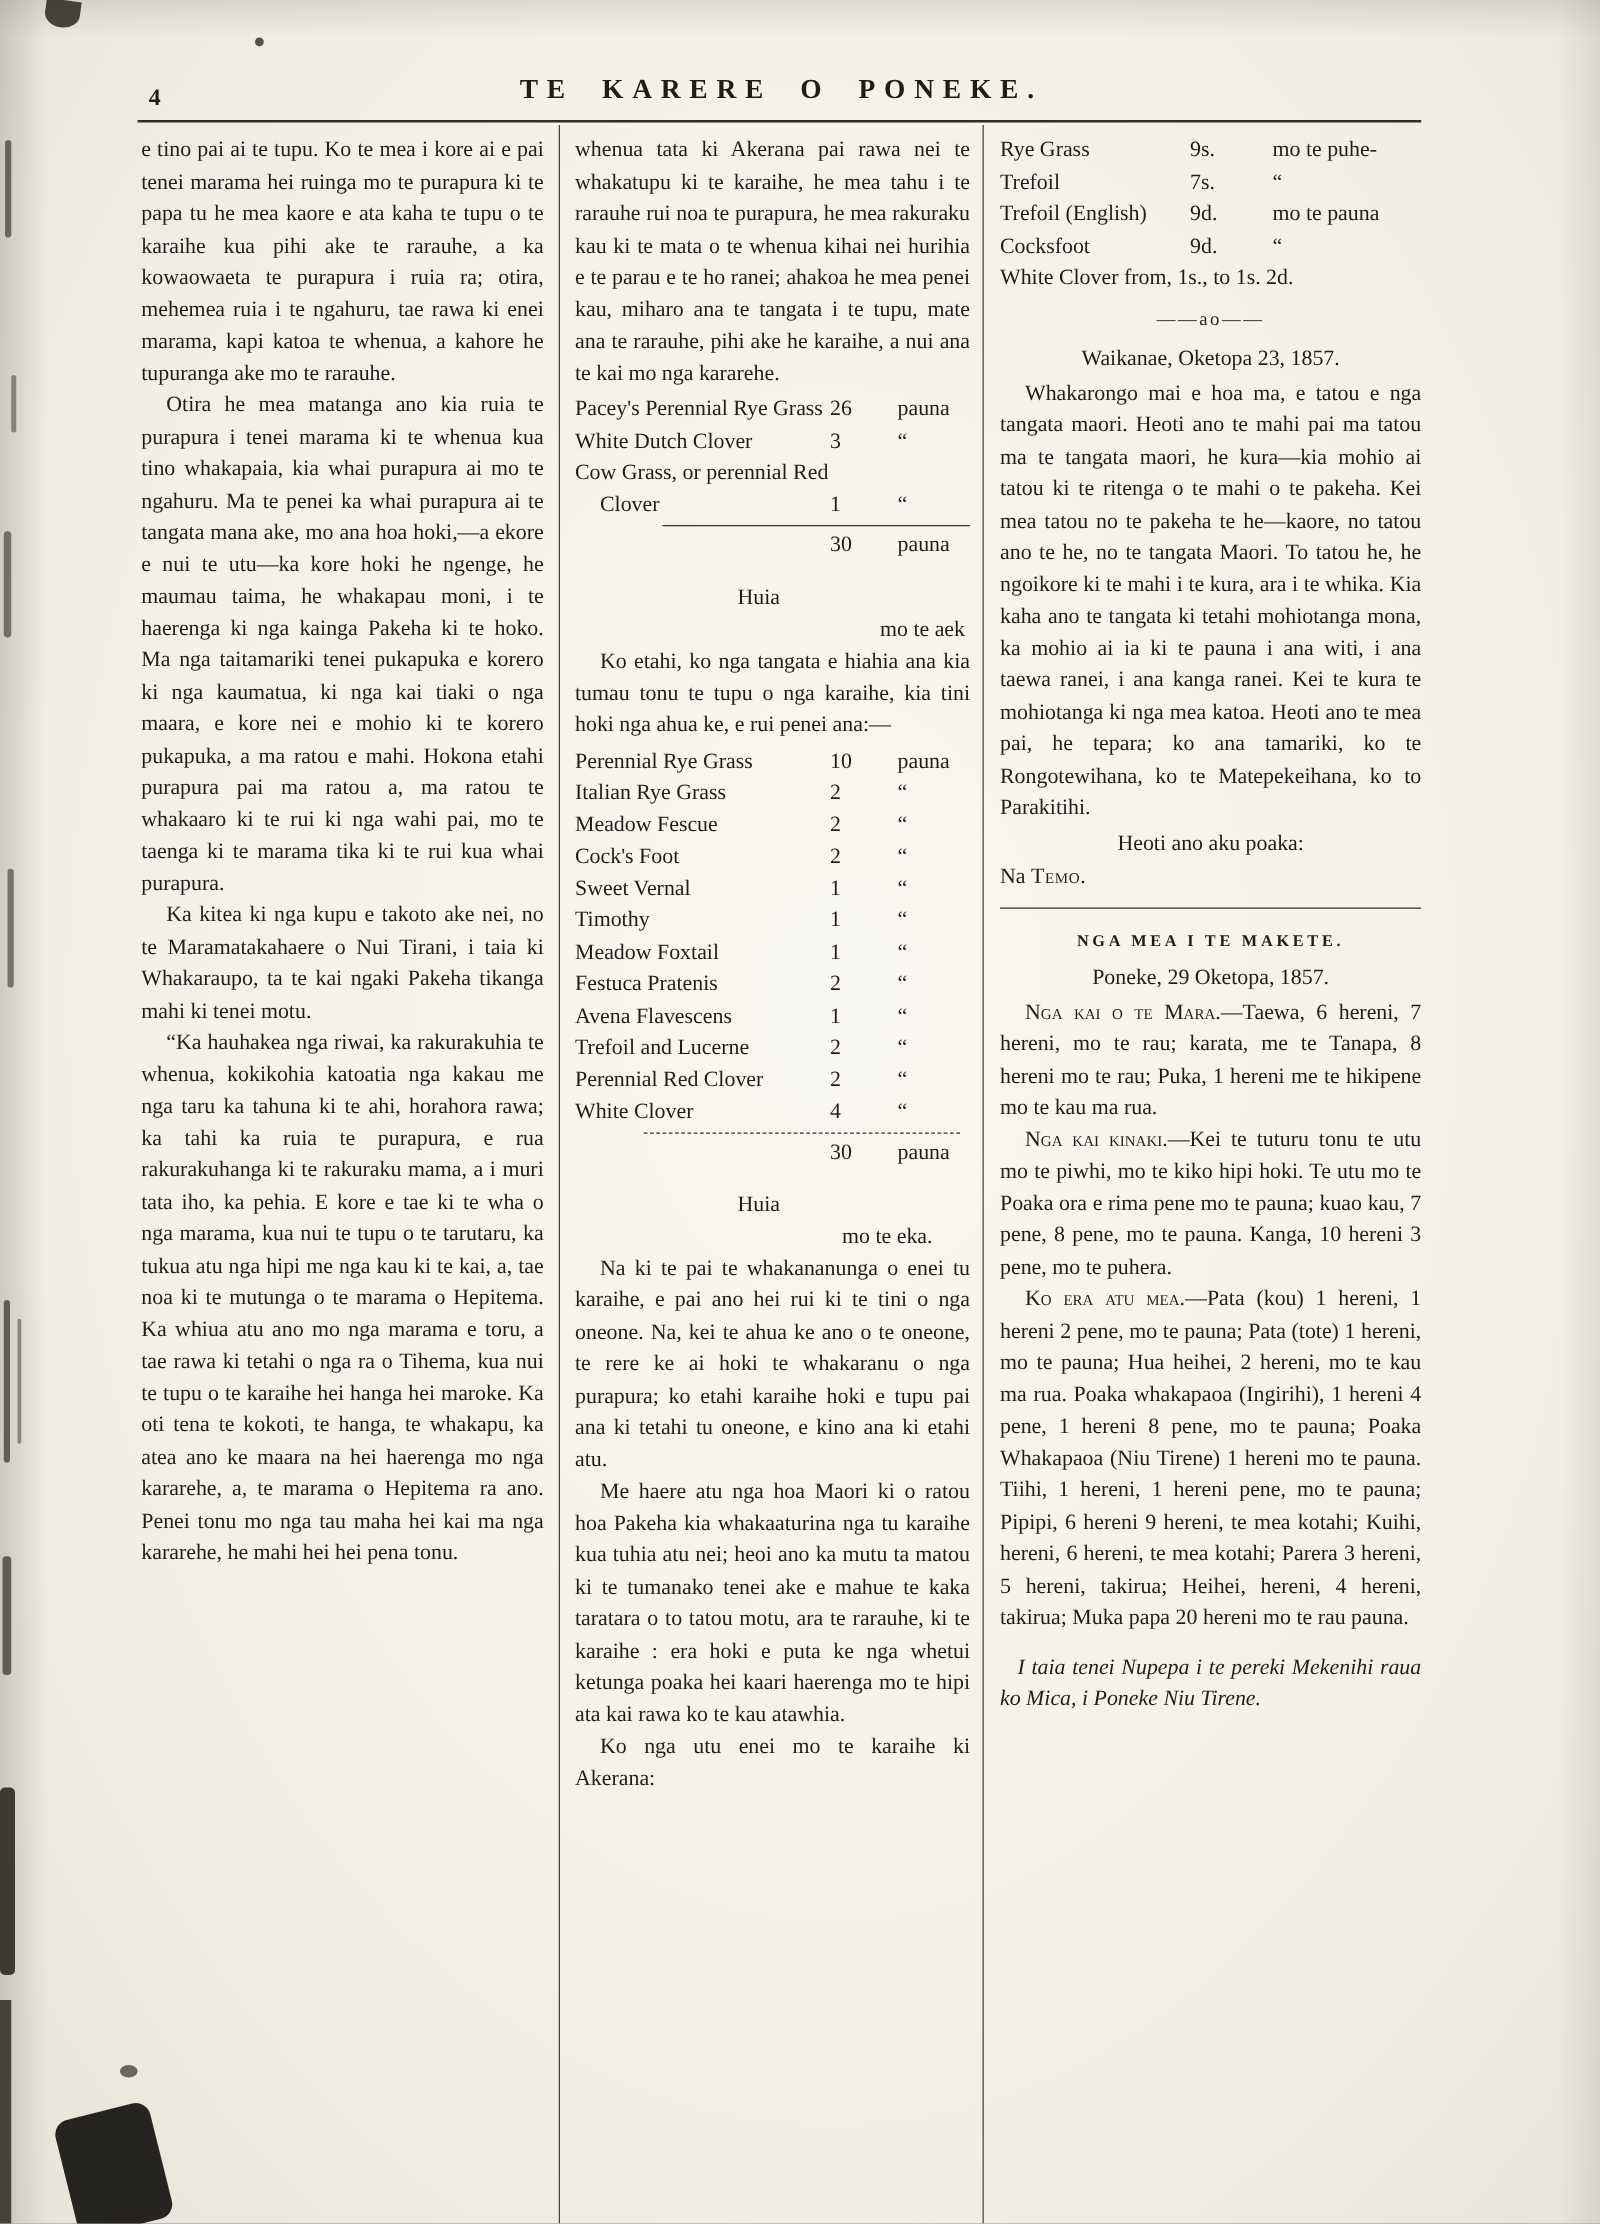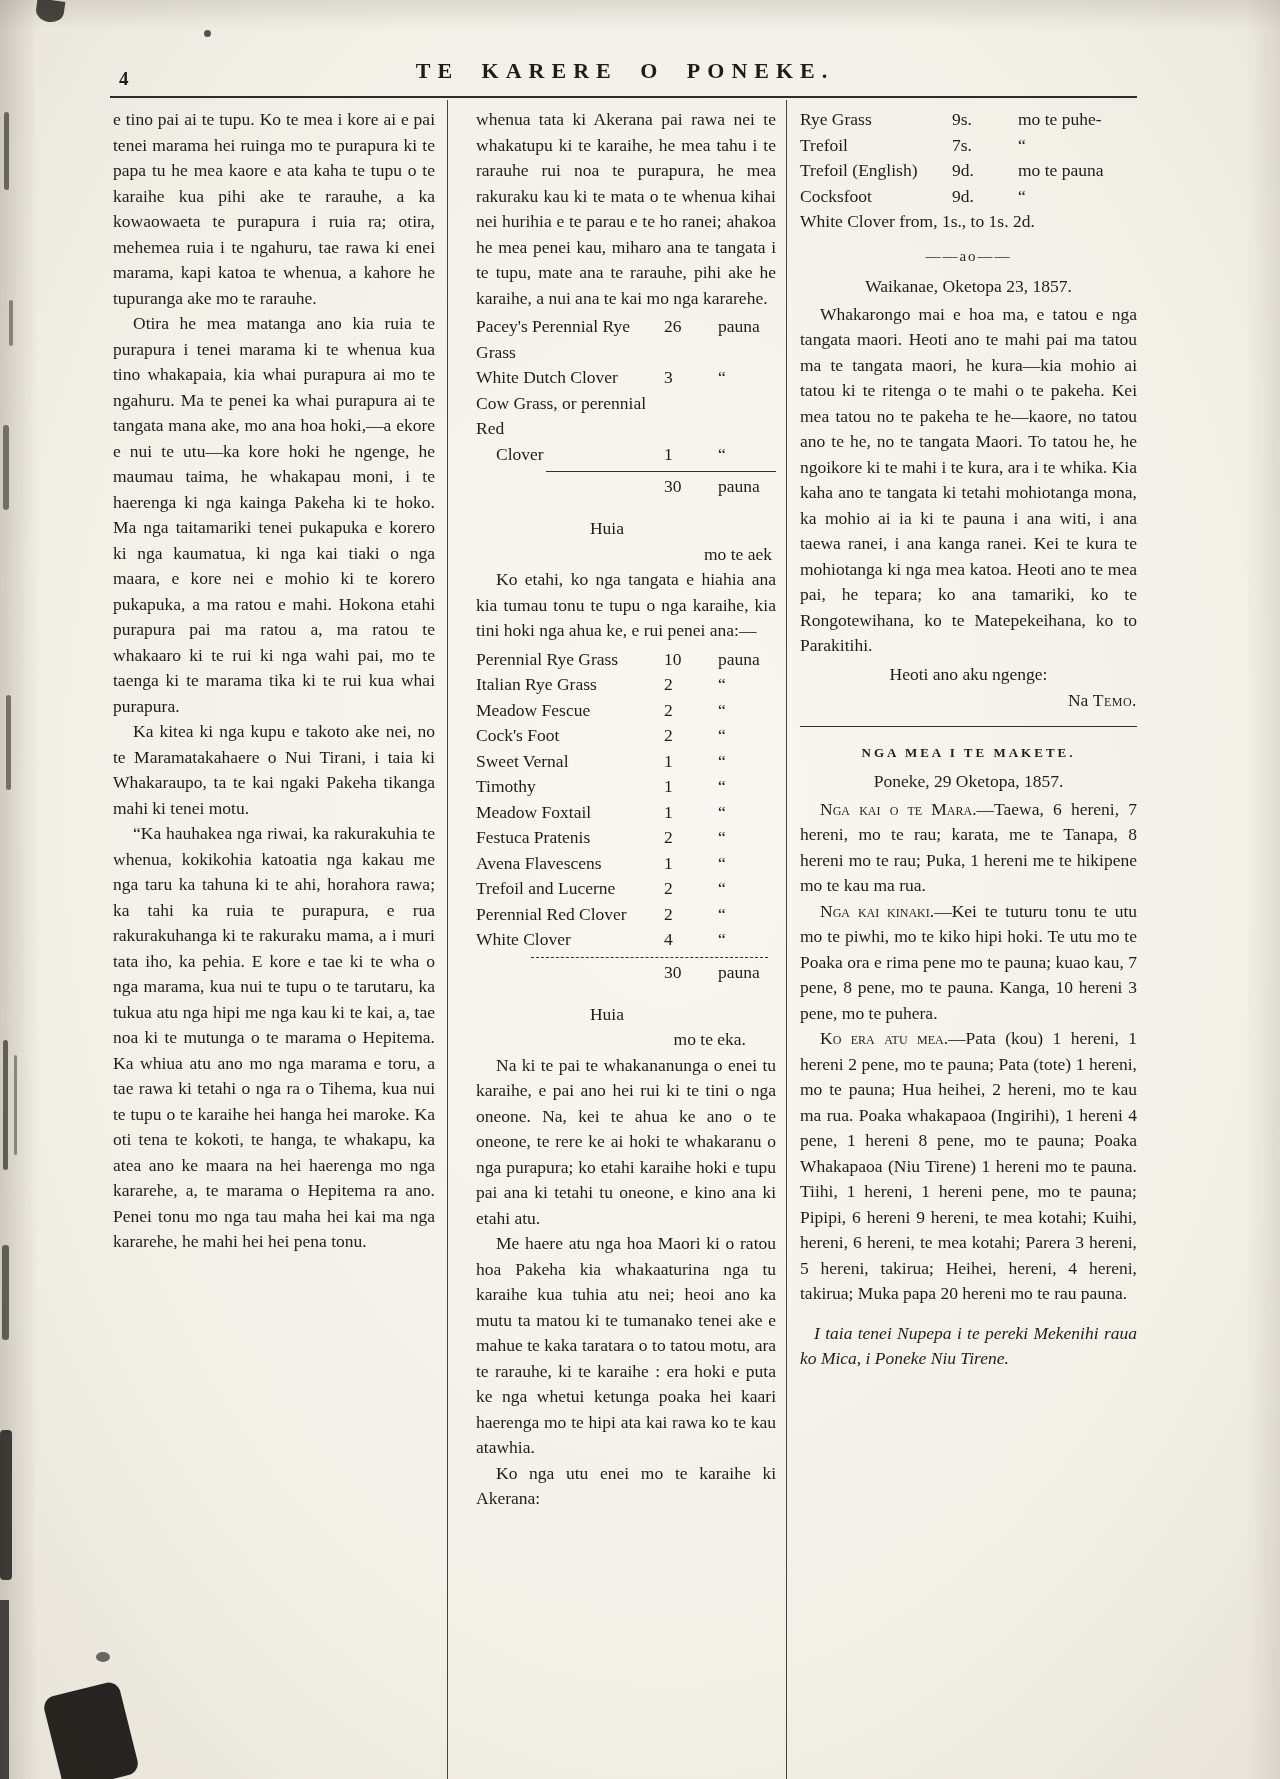--- a/index.html
+++ b/index.html
@@ -35,21 +35,21 @@
   .pagenum { position:absolute; left:6px; top:16px; font-size:19px; font-weight:700; }
   .masthead {
     text-align:center; font-size:22px; font-weight:700;
     letter-spacing:7px; word-spacing:10px; padding-top:6px;
   }
   .header-rule { position:absolute; left:110px; top:96px; width:1027px; height:2px; background:#2e2c27; }
 
   .columns { position:absolute; left:113px; top:100px; width:1024px; height:1679px; display:flex; overflow:hidden; }
   .col { font-size:17.5px; line-height:25.5px; padding-top:7px; }
   .col1 { width:334px; padding-right:12px; }
-  .col2 { width:339px; border-left:1.6px solid #47433c; padding-left:28px; padding-right:10px; }
+  .col2 { width:339px; border-left:1.6px solid #47433c; padding-left:12px; padding-right:10px; }
   .col3 { width:351px; border-left:1.6px solid #47433c; padding-left:13px; }
 
   p.np { text-align:justify; }
   .ind { text-indent:20px; }
 
   
   .seed-table { margin:3px 0 1px; }
   .trow { display:grid; grid-template-columns:1fr 40px 72px; }
   .tname {}
   .tname.sub { padding-left:20px; }
@@ -64,21 +64,21 @@
   
   .price-list { margin-bottom:2px; }
   .prow { display:grid; grid-template-columns:152px 56px 1fr; }
   .pnote { padding-left:10px; }
   .price-full {}
 
   .ornament { text-align:center; letter-spacing:2px; font-size:15px; margin:9px 0 5px; color:#2a2722; }
   .dateline { text-align:center; margin:2px 0 2px; }
   .italic { }
   .closing { text-align:center; margin-top:3px; }
-  .signature { text-align:right; margin:1px 0 12px; }
+  .signature { text-align:left; margin:1px 0 12px; }
   .sc { font-variant:small-caps; letter-spacing:.5px; }
 
   .section-head { border-top:1.6px solid #33302a; margin:8px 0 4px; padding-top:13px; }
   .section-head h2 { text-align:center; font-size:13px; font-weight:700; letter-spacing:3px; }
   .market .lead { font-variant:small-caps; }
   .colophon { font-style:italic; text-align:justify; text-indent:14px; margin-top:14px; }
 </style>
 </head>
 <body>
 
@@ -247,21 +247,21 @@
           <span class="pprice">9d.</span>
           <span class="pnote">“</span>
         </div>
         <p class="price-full">White Clover from, 1s., to 1s. 2d.</p>
       </div>
 
       <div class="ornament">——ao——</div>
 
       <p class="dateline">Waikanae, Oketopa 23, 1857.</p>
       <p class="np ind">Whakarongo mai e hoa ma, e tatou e nga tangata maori. Heoti ano te mahi pai ma tatou ma te tangata maori, he kura—kia mohio ai tatou ki te ritenga o te mahi o te pakeha. Kei mea tatou no te pakeha te he—kaore, no tatou ano te he, no te tangata Maori. To tatou he, he ngoikore ki te mahi i te kura, ara i te whika. Kia kaha ano te tangata ki tetahi mohiotanga mona, ka mohio ai ia ki te pauna i ana witi, i ana taewa ranei, i ana kanga ranei. Kei te kura te mohiotanga ki nga mea katoa. Heoti ano te mea pai, he tepara; ko ana tamariki, ko te Rongotewihana, ko te Matepekeihana, ko to Parakitihi.</p>
-      <p class="closing">Heoti ano aku ngenge:</p>
+      <p class="closing">Heoti ano aku poaka:</p>
       <p class="signature"><span>Na</span> <span class="sc">Temo.</span></p>
 
       <div class="section-head">
         <h2>NGA MEA I TE MAKETE.</h2>
       </div>
 
       <p class="dateline italic">Poneke, 29 Oketopa, 1857.</p>
 
       <p class="np ind market"><span class="lead">Nga kai o te Mara.—</span><span>Taewa, 6 hereni, 7 hereni, mo te rau; karata, me te Tanapa, 8 hereni mo te rau; Puka, 1 hereni me te hikipene mo te kau ma rua.</span></p>
       <p class="np ind market"><span class="lead">Nga kai kinaki.—</span><span>Kei te tuturu tonu te utu mo te piwhi, mo te kiko hipi hoki. Te utu mo te Poaka ora e rima pene mo te pauna; kuao kau, 7 pene, 8 pene, mo te pauna. Kanga, 10 hereni 3 pene, mo te puhera.</span></p>

